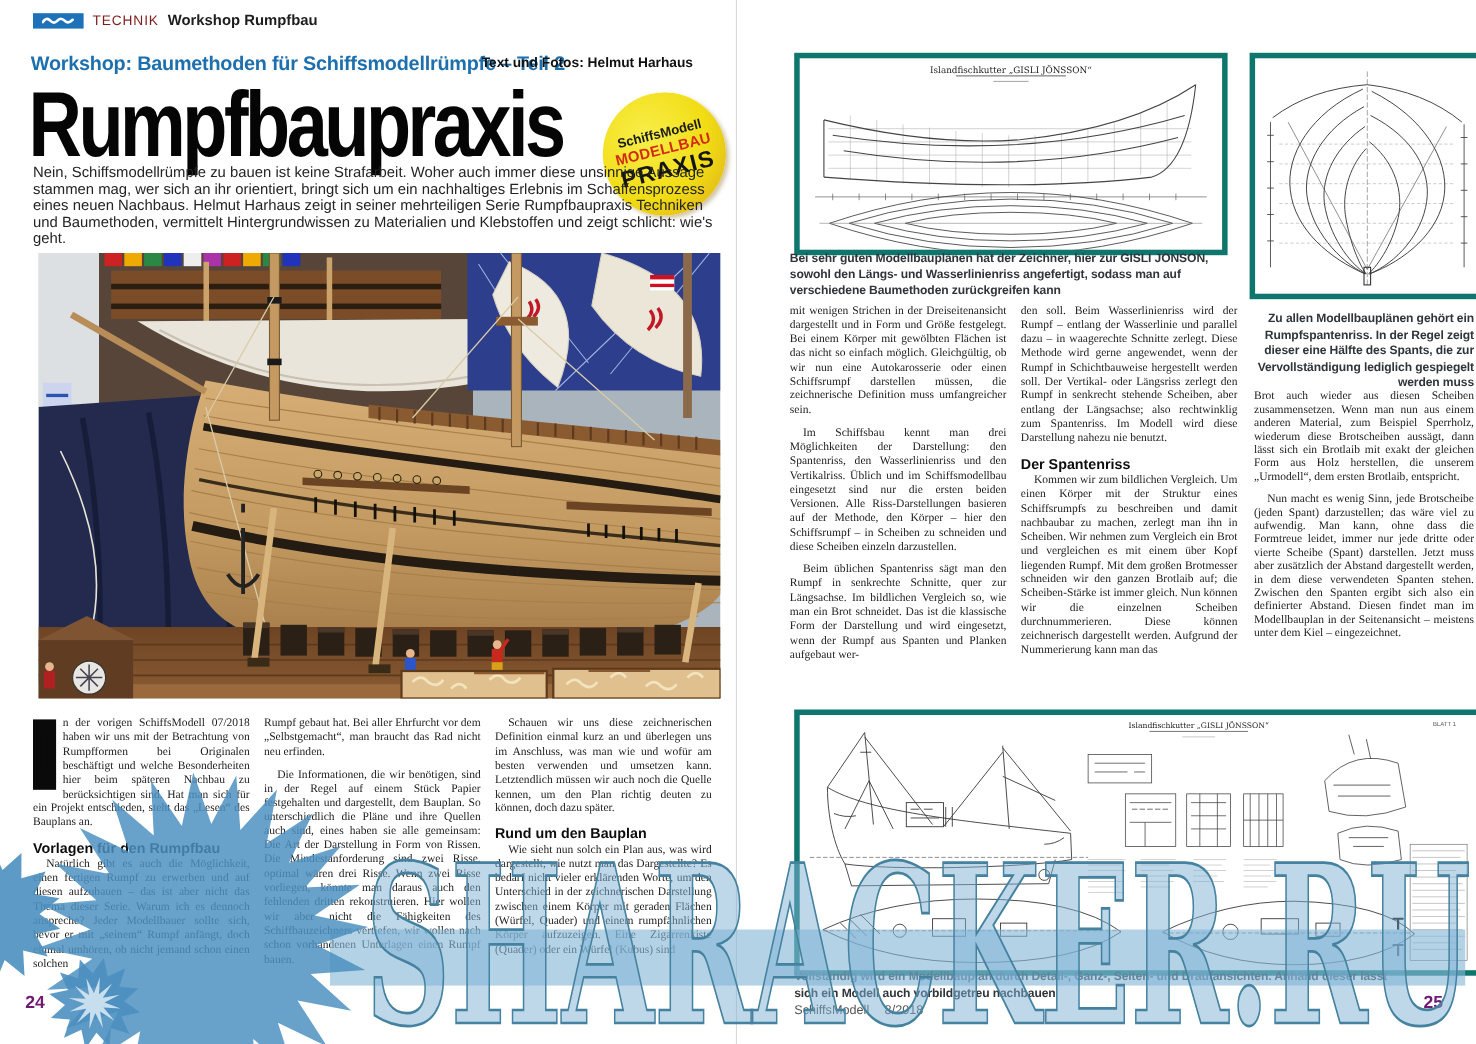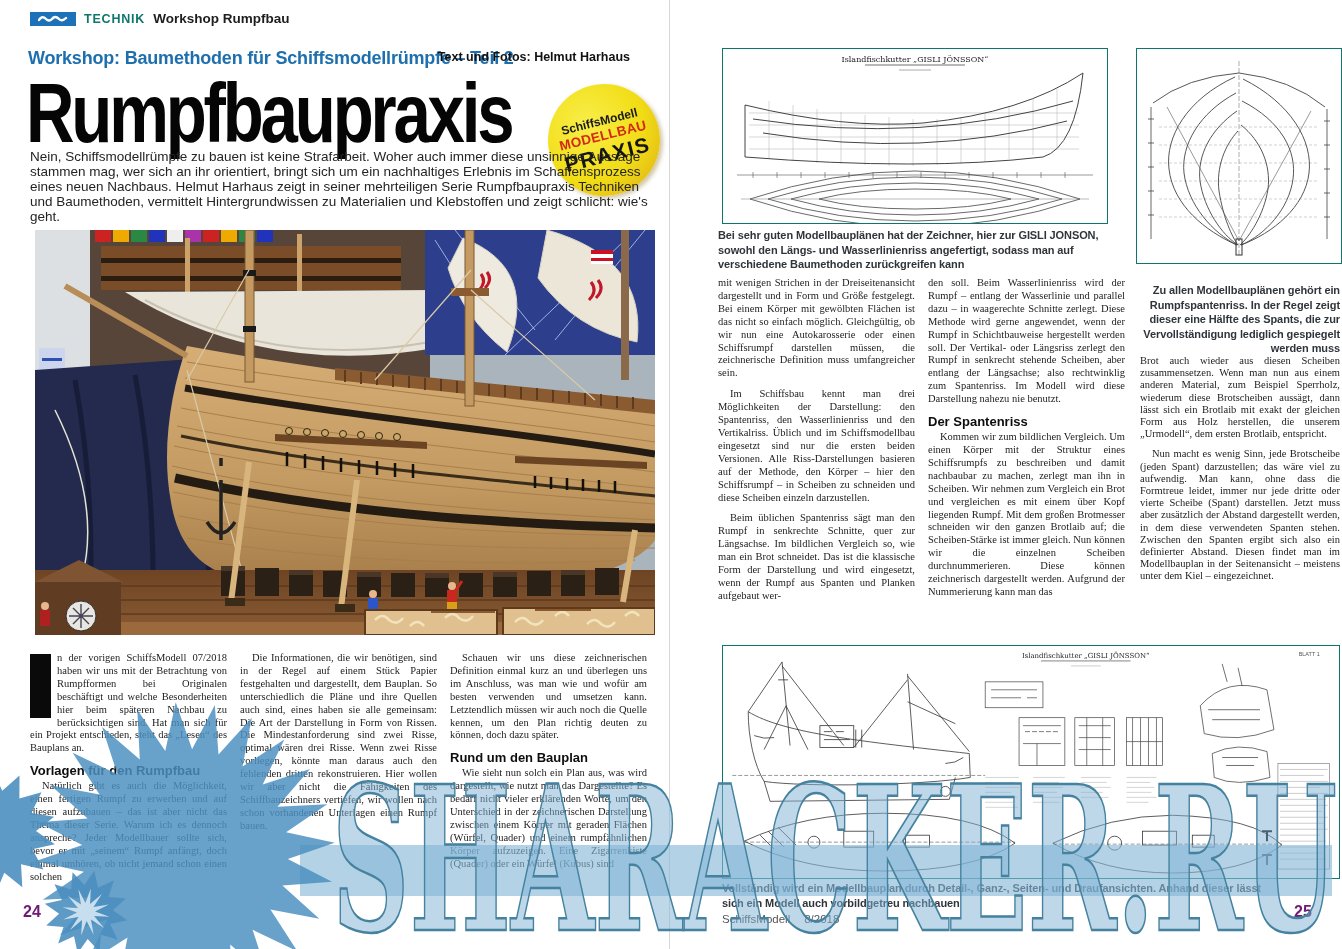--- a/index.html
+++ b/index.html
@@ -5,21 +5,21 @@
   html,body{margin:0;padding:0;background:#ffffff;}
   .spread{position:relative;width:1342px;height:949px;background:#fff;overflow:hidden;
           font-family:"Liberation Sans",sans-serif;}
   .abs{position:absolute;}
   .gutter{left:669px;top:0;width:1px;height:949px;background:#d8d8d8;}
 
   
   .toprow{left:30px;top:11px;display:flex;align-items:center;gap:8px;}
   .wavebox{width:46px;height:14px;background:#1d71b8;display:flex;align-items:center;justify-content:center;}
   .wavebox svg{display:block;}
-  .kickersec{color:#0f766e;font-weight:bold;font-size:12.5px;letter-spacing:.8px;}
+  .kickersec{color:#7f1d1d;font-weight:normal;font-size:12.5px;letter-spacing:.8px;}
   .kickerws{color:#1d1d1d;font-weight:bold;font-size:13.5px;}
   .kicker{left:28px;top:48px;color:#1d6fae;font-weight:bold;font-size:18px;letter-spacing:-.2px;}
   .credit{right:calc(1342px - 630px);top:50px;color:#111;font-weight:bold;font-size:12.5px;}
   .headline{left:26px;top:70px;font-size:84px;font-weight:bold;color:#050505;line-height:86px;white-space:nowrap;text-align:right;}
   .headline span{display:inline-block;transform:scaleX(.8);transform-origin:left;letter-spacing:-4px;}
   .badge{left:548px;top:84px;width:112px;height:112px;border-radius:50%;
          background:radial-gradient(circle at 38% 32%,#f9ee4a,#f1dd15 55%,#dca818);
          transform:rotate(-14deg);display:flex;flex-direction:column;align-items:center;justify-content:center;
          box-shadow:2px 3px 4px rgba(120,90,0,.35);}
   .badge .b1{font-size:12px;color:#1a1a1a;font-weight:bold;}
@@ -39,21 +39,21 @@
           color:#0d0d0d;text-align:left;margin:4px 0 2px 0;line-height:15px;}
   .lcol{top:652px;width:197px;height:242px;}
   .c1{left:30px;} .c2{left:240px;} .c3{left:450px;}
   .rcol{top:277px;width:197px;height:366px;}
   .r1{left:718px;} .r2{left:928px;}
   .r3{left:1140px;top:355px;width:200px;height:292px;line-height:12.2px;}
   .dropcap{float:left;width:21px;height:64px;margin:2px 6px 0 0;background:#0a0a0a;color:#0a0a0a;
            overflow:hidden;font-size:58px;line-height:60px;}
 
   
-  .figbox{background:#fff;border:1px solid #0f766e;}
+  .figbox{background:#fff;border:5px solid #0f766e;}
   .fig1{left:722px;top:48px;width:384px;height:174px;}
   .fig2{left:1136px;top:48px;width:204px;height:214px;}
   .fig3{left:722px;top:645px;width:616px;height:232px;}
   .figbox svg{display:block;width:100%;height:100%;}
   .cap{font-weight:bold;font-size:11px;line-height:14.5px;color:#30353b;letter-spacing:-.1px;}
   .cap1{left:718px;top:228px;width:414px;}
   .cap2{left:1140px;top:283px;width:200px;text-align:right;}
   .cap3{left:722px;top:881px;width:540px;}
   .footer{left:722px;top:913px;font-size:11.5px;color:#555;display:flex;gap:14px;}
   .pnum{font-size:16px;font-weight:bold;color:#701a75;}
@@ -237,20 +237,21 @@
       </g>
     </svg>
 
     <div class="abs col lcol c1">
       <span class="dropcap">I</span>
       <p>n der vorigen SchiffsModell 07/2018 haben wir uns mit der Betrachtung von Rumpfformen bei Originalen beschäftigt und welche Besonderheiten hier beim späteren Nachbau zu berücksichtigen sind. Hat man sich für ein Projekt entschieden, steht das „Lesen“ des Bauplans an.</p>
       <div class="h">Vorlagen für den Rumpfbau</div>
       <p class="ind">Natürlich gibt es auch die Möglichkeit, einen fertigen Rumpf zu erwerben und auf diesen aufzubauen – das ist aber nicht das Thema dieser Serie. Warum ich es dennoch anspreche? Jeder Modellbauer sollte sich, bevor er mit „seinem“ Rumpf anfängt, doch einmal umhören, ob nicht jemand schon einen solchen</p>
     </div>
     <div class="abs col lcol c2">
+      <p>Rumpf gebaut hat. Bei aller Ehrfurcht vor dem „Selbstgemacht“, man braucht das Rad nicht neu erfinden.</p>
       <p class="ind">Die Informationen, die wir benötigen, sind in der Regel auf einem Stück Papier festgehalten und dargestellt, dem Bauplan. So unterschiedlich die Pläne und ihre Quellen auch sind, eines haben sie alle gemeinsam: Die Art der Darstellung in Form von Rissen. Die Mindestanforderung sind zwei Risse, optimal wären drei Risse. Wenn zwei Risse vorliegen, könnte man daraus auch den fehlenden dritten rekonstruieren. Hier wollen wir aber nicht die Fähigkeiten des Schiffbauzeichners vertiefen, wir wollen nach schon vorhandenen Unterlagen einen Rumpf bauen.</p>
     </div>
     <div class="abs col lcol c3">
       <p class="ind">Schauen wir uns diese zeichnerischen Definition einmal kurz an und überlegen uns im Anschluss, was man wie und wofür am besten verwenden und umsetzen kann. Letztendlich müssen wir auch noch die Quelle kennen, um den Plan richtig deuten zu können, doch dazu später.</p>
       <div class="h">Rund um den Bauplan</div>
       <p class="ind">Wie sieht nun solch ein Plan aus, was wird dargestellt, wie nutzt man das Dargestellte? Es bedarf nicht vieler erklärenden Worte, um den Unterschied in der zeichnerischen Darstellung zwischen einem Körper mit geraden Flächen (Würfel, Quader) und einem rumpfähnlichen Körper aufzuzeigen. Eine Zigarrenkiste (Quader) oder ein Würfel (Kubus) sind</p>
     </div>
 
     <div class="abs pnum p24">24</div>
   </section>

